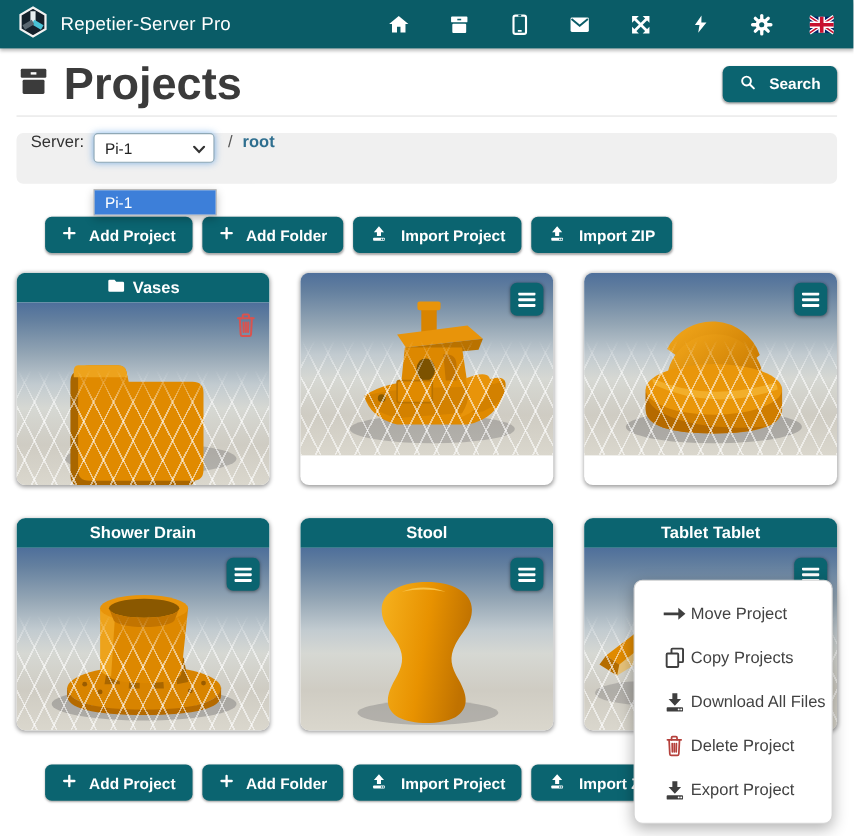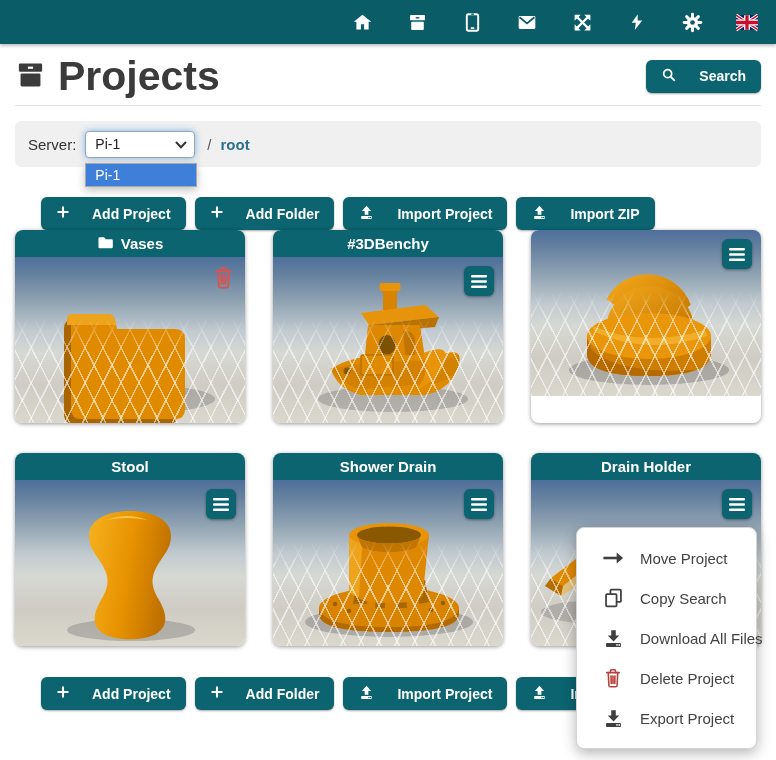--- a/index.html
+++ b/index.html
@@ -20,31 +20,31 @@
   .brand-link { display:flex; align-items:center; gap:10px; text-decoration:none; }
   .brand { color:#fff; font-size:17px; font-weight:500; letter-spacing:.2px; }
   .nav-icons { margin-left:auto; display:flex; align-items:center; gap:33px; margin-right:3px; }
   .nav-ic { width:22px; height:22px; display:flex; align-items:center; justify-content:center; cursor:pointer; }
   
   .content { padding:0 15px; position:relative; }
   .page-header { display:flex; align-items:center; gap:12px; margin-top:10px; height:44px; }
   .page-title { font-size:41px; font-weight:bold; color:#3b3b3b; }
   .btn {
     background:#0b6470; color:#fff; border:none; border-radius:6px;
-    height:33px; display:inline-flex; align-items:center; gap:22px;
+    height:33px; display:inline-flex; align-items:center; gap:11px;
     padding:0 15px; font-size:14px; font-weight:bold; cursor:pointer;
     box-shadow:0 1px 2px rgba(0,0,0,.35);
     font-family:"Liberation Sans", sans-serif;
   }
   .search-btn { margin-left:auto; }
   .divider { border-bottom:1px solid #e2e2e2; margin-top:7px; }
   
   .server-bar {
     margin-top:15px; background:#f0f0f0; border-radius:6px; height:46px;
-    display:flex; align-items:center; padding:0 13px; font-size:15px; color:#333;
+    display:flex; padding:0 13px; font-size:15px; color:#333;
     position:relative;
   }
   .server-label { margin-right:9px; }
   .select-wrap { position:relative; }
   .select-box {
     width:110px; height:27px; background:#fff; border:1px solid #8fa8b5; border-radius:4px;
     display:flex; align-items:center; padding:0 7px 0 9px; font-size:14px; color:#222;
     box-shadow:0 0 7px rgba(70,145,220,.65); cursor:pointer;
   }
   .select-chevron { margin-left:auto; }
@@ -55,21 +55,21 @@
   }
   .dropdown-item { padding:2px 9px; line-height:18px; cursor:pointer; white-space:nowrap; }
   .dropdown-item.selected { background:#3d7fd9; color:#fff; }
   .path-sep { margin:0 9px 0 12px; color:#555; }
   .root-link { color:#2f6f8f; cursor:pointer;font-weight:bold; }
   
   .btn-row { margin-top:30px; display:flex; gap:9px;margin-left:26px; }
   .btn-row.bottom { margin-top:31px; }
   
   .grid {
-    display:grid;
+    margin-top:18px; display:grid;
     grid-template-columns:repeat(3,1fr); column-gap:28px; row-gap:30px;
   }
   .card { border-radius:8px; overflow:hidden; box-shadow:0 1px 4px rgba(0,0,0,.4); background:#fff; }
   .card-head {
     height:27px; background:#0b6470; color:#fff;
     display:flex; align-items:center; justify-content:center; gap:7px;
     font-size:15px; font-weight:bold;
   }
   .scene {
     height:166px; position:relative; cursor:pointer;
@@ -94,30 +94,41 @@
     position:absolute; top:8px; right:10px; width:24px; height:26px;
     background:transparent; border:none; cursor:pointer; z-index:5;
   }
   
   .context-menu {
     position:absolute; left:576px; top:527px; width:181px;
     background:#fff; border:1px solid #d5d5d5; border-radius:8px;
     box-shadow:0 4px 14px rgba(0,0,0,.3); padding:10px 0; z-index:50;
   }
   .menu-item {
-    height:40px; display:flex; align-items:center; gap:16px;
+    height:40px; display:flex; align-items:center; gap:4px;
     padding:0 10px 0 25px; font-size:15px; color:#424242; cursor:pointer;
     white-space:nowrap;
   }
   .mi-icon { width:22px; height:22px; flex:0 0 22px; display:flex; align-items:center; justify-content:center; }
 </style>
 </head>
 <body>
 
 <div class="navbar">
+  <a class="brand-link">
+    <span>
+      <svg width="30" height="30" viewBox="0 0 32 32">
+        <polygon points="16,2 28.1,9 28.1,23 16,30 3.9,23 3.9,9" fill="#15212b" stroke="#f2f2f2" stroke-width="2.2"></polygon>
+        <line x1="16" y1="16" x2="16" y2="5.5" stroke="#e8eef0" stroke-width="5"></line>
+        <line x1="16" y1="16" x2="25" y2="21.3" stroke="#49c3d6" stroke-width="5"></line>
+        <line x1="16" y1="16" x2="7" y2="21.3" stroke="#5b6770" stroke-width="5"></line>
+      </svg>
+    </span>
+    <span class="brand">Repetier-Server Pro</span>
+  </a>
   <div class="nav-icons">
     <span class="nav-ic">
       <svg width="21" height="21" viewBox="0 0 24 24">
           <path d="M12 3 L22 11.2 H19 V20 H13.8 V14 H10.2 V20 H5 V11.2 H2 Z" fill="#fff"></path>
         </svg>
     </span>
     <span class="nav-ic">
       <svg width="21" height="21" viewBox="0 0 24 24">
         <rect x="3.5" y="3.5" width="17" height="6" rx="1" fill="#fff"></rect>
         <rect x="10" y="5.8" width="4" height="1.6" fill="#0a5c67"></rect>
@@ -286,23 +297,20 @@
               <line x1="9.7" y1="10.5" x2="9.9" y2="19.5"></line>
               <line x1="12" y1="10.5" x2="12" y2="19.5"></line>
               <line x1="14.3" y1="10.5" x2="14.1" y2="19.5"></line>
             </g>
           </svg>
         </button>
       </div>
     </div>
 
     <div class="card">
-      <div class="card-head">
-        <span>#3DBenchy</span>
-      </div>
       <div class="scene gridfloor">
         <svg class="model" viewBox="0 0 230 166">
           <ellipse cx="120" cy="142" rx="75" ry="13" fill="rgba(50,50,60,.22)"></ellipse>
           <rect x="110" y="30" width="14" height="26" fill="#d88400"></rect>
           <rect x="106.5" y="26" width="21" height="8" rx="2" fill="#e8940a"></rect>
           <polygon points="88,56 152,48 166,60 96,68" fill="#e8940a"></polygon>
           <polygon points="96,68 166,60 162,70 97,76" fill="#b97200"></polygon>
           <path d="M95,68 h52 l6,40 h-62 z" fill="#dd8800"></path>
           <ellipse cx="114" cy="88" rx="8.5" ry="10" fill="#7c5200"></ellipse>
           <path d="M132,74 q10,0 10,10 v14 q0,8 -9,8 l-3,-32 z" fill="#c27400"></path>
@@ -333,51 +341,20 @@
                 <stop offset="1" stop-color="#c97a00"></stop>
             </linearGradient>
           </defs>
           <ellipse cx="118" cy="140" rx="80" ry="15" fill="rgba(50,50,60,.25)"></ellipse>
           <path d="M78,62 a46,46 0 0 1 82,20 l-14,8 a36,36 0 0 0 -56,-16 z" transform="rotate(-10 118 80)" fill="url(#acGrad)"></path>
           <path d="M118,56 a44,44 0 0 1 44,44 l-88,0 a44,44 0 0 1 44,-44 z" transform="rotate(-12 118 95)" fill="url(#acGrad)"></path>
           <path d="M56,106 v18 q0,22 62,22 q62,0 62,-22 v-18 z" fill="#cf7d00"></path>
           <path d="M56,106 v18 q0,22 62,22 q30,0 46,-6 q-60,4 -92,-12 q-16,-8 -16,-22 z" fill="#b56a00"></path>
           <ellipse cx="118" cy="106" rx="62" ry="23" fill="#e9960a"></ellipse>
           <path d="M62,96 q50,22 112,4 q2,3 2,6 q-60,20 -112,-4 q-2,-3 -2,-6 z" fill="#f2ae2a"></path>
-        </svg>
-        <button class="menu-btn">
-          <svg width="16" height="13" viewBox="0 0 16 13">
-              <g fill="#fff">
-                <rect y="0" width="16" height="2.6" rx="1"></rect>
-                <rect y="5.2" width="16" height="2.6" rx="1"></rect>
-                <rect y="10.4" width="16" height="2.6" rx="1"></rect>
-              </g>
-            </svg>
-        </button>
-      </div>
-    </div>
-
-    <div class="card">
-      <div class="card-head">
-        <span>Stool</span>
-      </div>
-      <div class="scene">
-        <svg class="model" viewBox="0 0 230 166">
-          <defs>
-            <linearGradient id="stGrad" x1="0" y1="0" x2="1" y2="0.25">
-              <stop offset="0" stop-color="#f6b21f"></stop>
-                <stop offset=".55" stop-color="#e89200"></stop>
-                <stop offset="1" stop-color="#c07200"></stop>
-            </linearGradient>
-          </defs>
-          <ellipse cx="116" cy="150" rx="64" ry="11" fill="rgba(50,50,60,.22)"></ellipse>
-          <path d="M74,56 C74,40 92,31 115,31 C138,31 156,40 156,56 C156,70 147,76 141,88
-                   C135,100 137,108 144,120 C152,134 154,146 141,154 C128,161 102,161 89,154
-                   C76,146 78,134 86,120 C93,108 95,100 89,88 C83,76 74,70 74,56 Z" fill="url(#stGrad)"></path>
-          <path d="M92,40 q20,-8 40,0 q-20,-4 -40,0 z" fill="#f8c34a"></path>
         </svg>
         <button class="menu-btn">
           <svg width="16" height="13" viewBox="0 0 16 13">
               <g fill="#fff">
                 <rect y="0" width="16" height="2.6" rx="1"></rect>
                 <rect y="5.2" width="16" height="2.6" rx="1"></rect>
                 <rect y="10.4" width="16" height="2.6" rx="1"></rect>
               </g>
             </svg>
         </button>
@@ -418,40 +395,71 @@
                 <rect y="5.2" width="16" height="2.6" rx="1"></rect>
                 <rect y="10.4" width="16" height="2.6" rx="1"></rect>
               </g>
             </svg>
         </button>
       </div>
     </div>
 
     <div class="card">
       <div class="card-head">
-        <span>Drain Holder</span>
-      </div>
-      <div class="scene gridfloor">
+        <span>Stool</span>
+      </div>
+      <div class="scene">
         <svg class="model" viewBox="0 0 230 166">
-          <ellipse cx="58" cy="132" rx="48" ry="11" fill="rgba(50,50,60,.2)"></ellipse>
-          <polygon points="14,106 62,80 76,88 30,116" fill="#e6c27a"></polygon>
-          <polygon points="20,98 54,72 66,79 32,106" fill="#e08a00"></polygon>
-          <polygon points="20,98 32,106 30,116 14,106" fill="#b56d00"></polygon>
+          <defs>
+            <linearGradient id="stGrad" x1="0" y1="0" x2="1" y2="0.25">
+              <stop offset="0" stop-color="#f6b21f"></stop>
+                <stop offset=".55" stop-color="#e89200"></stop>
+                <stop offset="1" stop-color="#c07200"></stop>
+            </linearGradient>
+          </defs>
+          <ellipse cx="116" cy="150" rx="64" ry="11" fill="rgba(50,50,60,.22)"></ellipse>
+          <path d="M74,56 C74,40 92,31 115,31 C138,31 156,40 156,56 C156,70 147,76 141,88
+                   C135,100 137,108 144,120 C152,134 154,146 141,154 C128,161 102,161 89,154
+                   C76,146 78,134 86,120 C93,108 95,100 89,88 C83,76 74,70 74,56 Z" fill="url(#stGrad)"></path>
+          <path d="M92,40 q20,-8 40,0 q-20,-4 -40,0 z" fill="#f8c34a"></path>
         </svg>
         <button class="menu-btn">
           <svg width="16" height="13" viewBox="0 0 16 13">
               <g fill="#fff">
                 <rect y="0" width="16" height="2.6" rx="1"></rect>
                 <rect y="5.2" width="16" height="2.6" rx="1"></rect>
                 <rect y="10.4" width="16" height="2.6" rx="1"></rect>
               </g>
             </svg>
         </button>
       </div>
     </div>
+
+    <div class="card">
+      <div class="card-head">
+        <span>Tablet Tablet</span>
+      </div>
+      <div class="scene gridfloor">
+        <svg class="model" viewBox="0 0 230 166">
+          <ellipse cx="58" cy="132" rx="48" ry="11" fill="rgba(50,50,60,.2)"></ellipse>
+          <polygon points="14,106 62,80 76,88 30,116" fill="#e6c27a"></polygon>
+          <polygon points="20,98 54,72 66,79 32,106" fill="#e08a00"></polygon>
+          <polygon points="20,98 32,106 30,116 14,106" fill="#b56d00"></polygon>
+        </svg>
+        <button class="menu-btn">
+          <svg width="16" height="13" viewBox="0 0 16 13">
+              <g fill="#fff">
+                <rect y="0" width="16" height="2.6" rx="1"></rect>
+                <rect y="5.2" width="16" height="2.6" rx="1"></rect>
+                <rect y="10.4" width="16" height="2.6" rx="1"></rect>
+              </g>
+            </svg>
+        </button>
+      </div>
+    </div>
   </div>
 
   <div class="btn-row bottom">
     <button class="btn">
       <span><svg width="14" height="14" viewBox="0 0 24 24">
             <path d="M12 4 V20 M4 12 H20" stroke="#fff" stroke-width="3.6" stroke-linecap="round"></path>
           </svg></span>
       <span>Add Project</span>
     </button>
     <button class="btn">
@@ -491,21 +499,21 @@
     </span>
     <span>Move Project</span>
   </div>
   <div class="menu-item">
     <span class="mi-icon">
       <svg width="21" height="22" viewBox="0 0 24 24">
         <rect x="8.5" y="2.5" width="12" height="14" rx="1" fill="#fff" stroke="#3f3f3f" stroke-width="2"></rect>
         <rect x="3.5" y="7.5" width="12" height="14" rx="1" fill="#fff" stroke="#3f3f3f" stroke-width="2"></rect>
       </svg>
     </span>
-    <span>Copy Search</span>
+    <span>Copy Projects</span>
   </div>
   <div class="menu-item">
     <span class="mi-icon">
       <svg width="21" height="21" viewBox="0 0 24 24">
           <path d="M12 15.5 L18.5 8.5 H14.6 V2.5 H9.4 V8.5 H5.5 Z" fill="#3f3f3f"></path>
           <rect x="3.5" y="17" width="17" height="4.6" rx="1" fill="#3f3f3f"></rect>
           <circle cx="16" cy="19.3" r="1" fill="#fff"></circle>
           <circle cx="18.6" cy="19.3" r="1" fill="#fff"></circle>
         </svg>
     </span>

